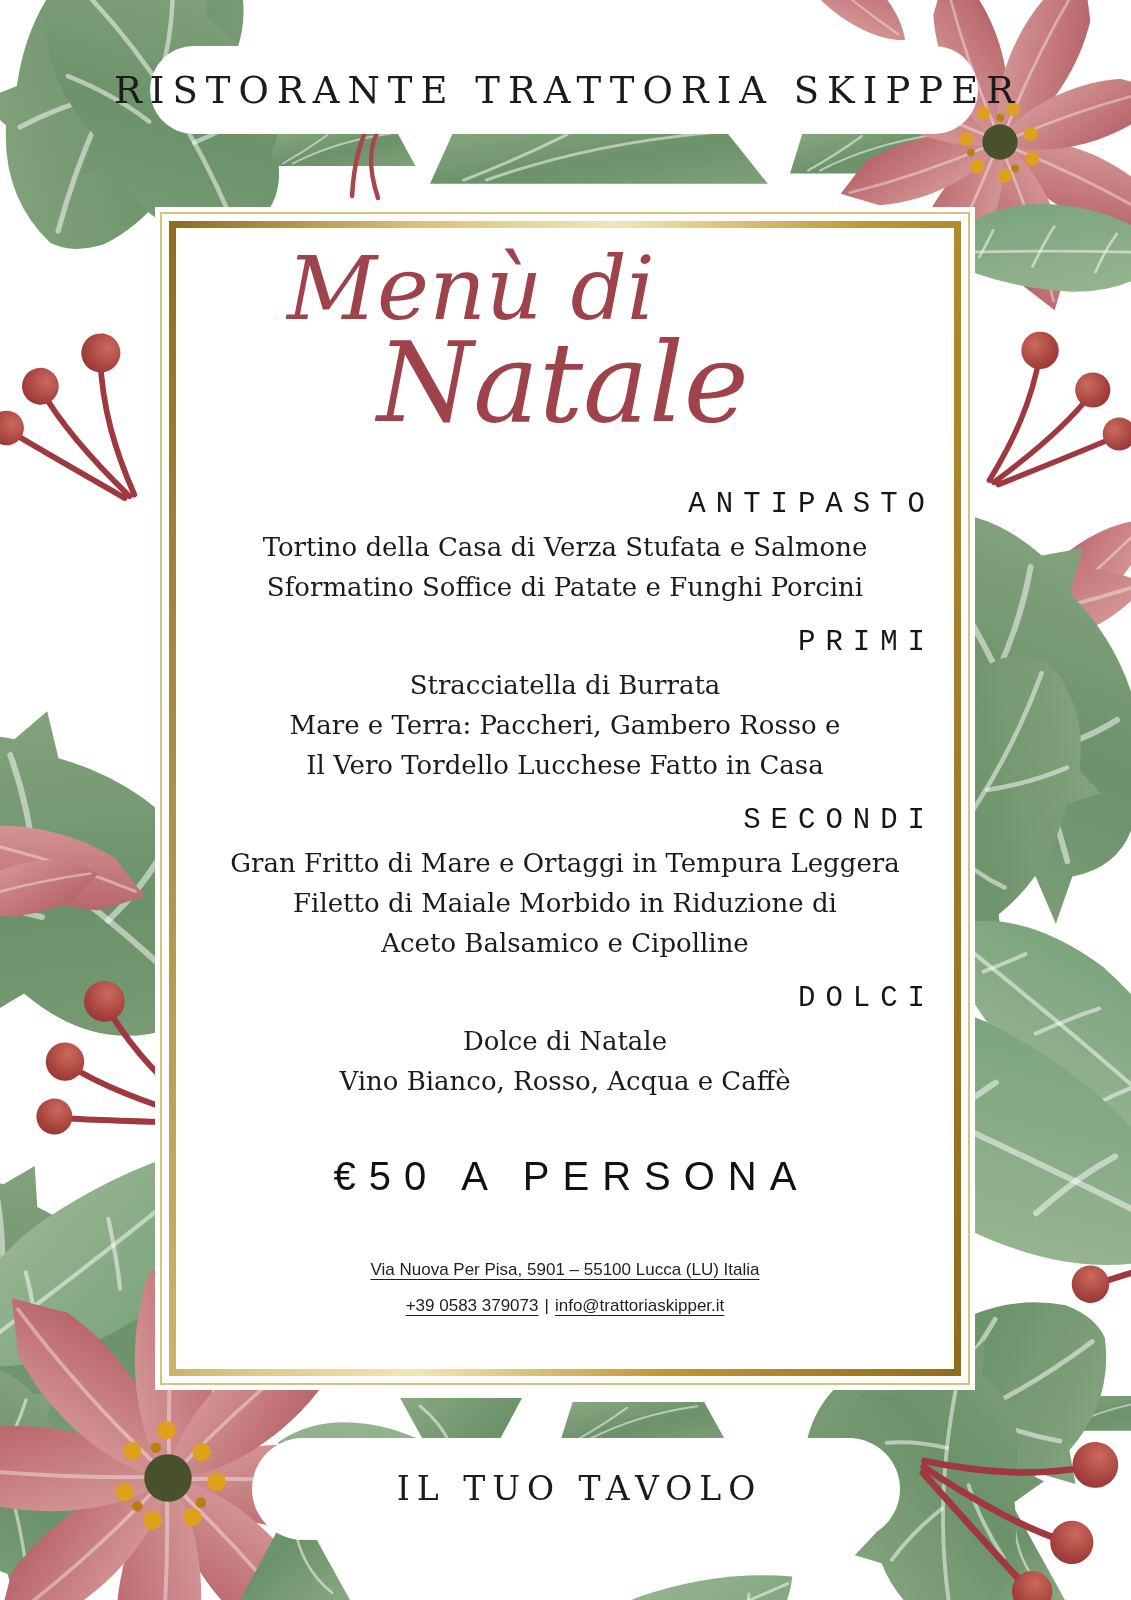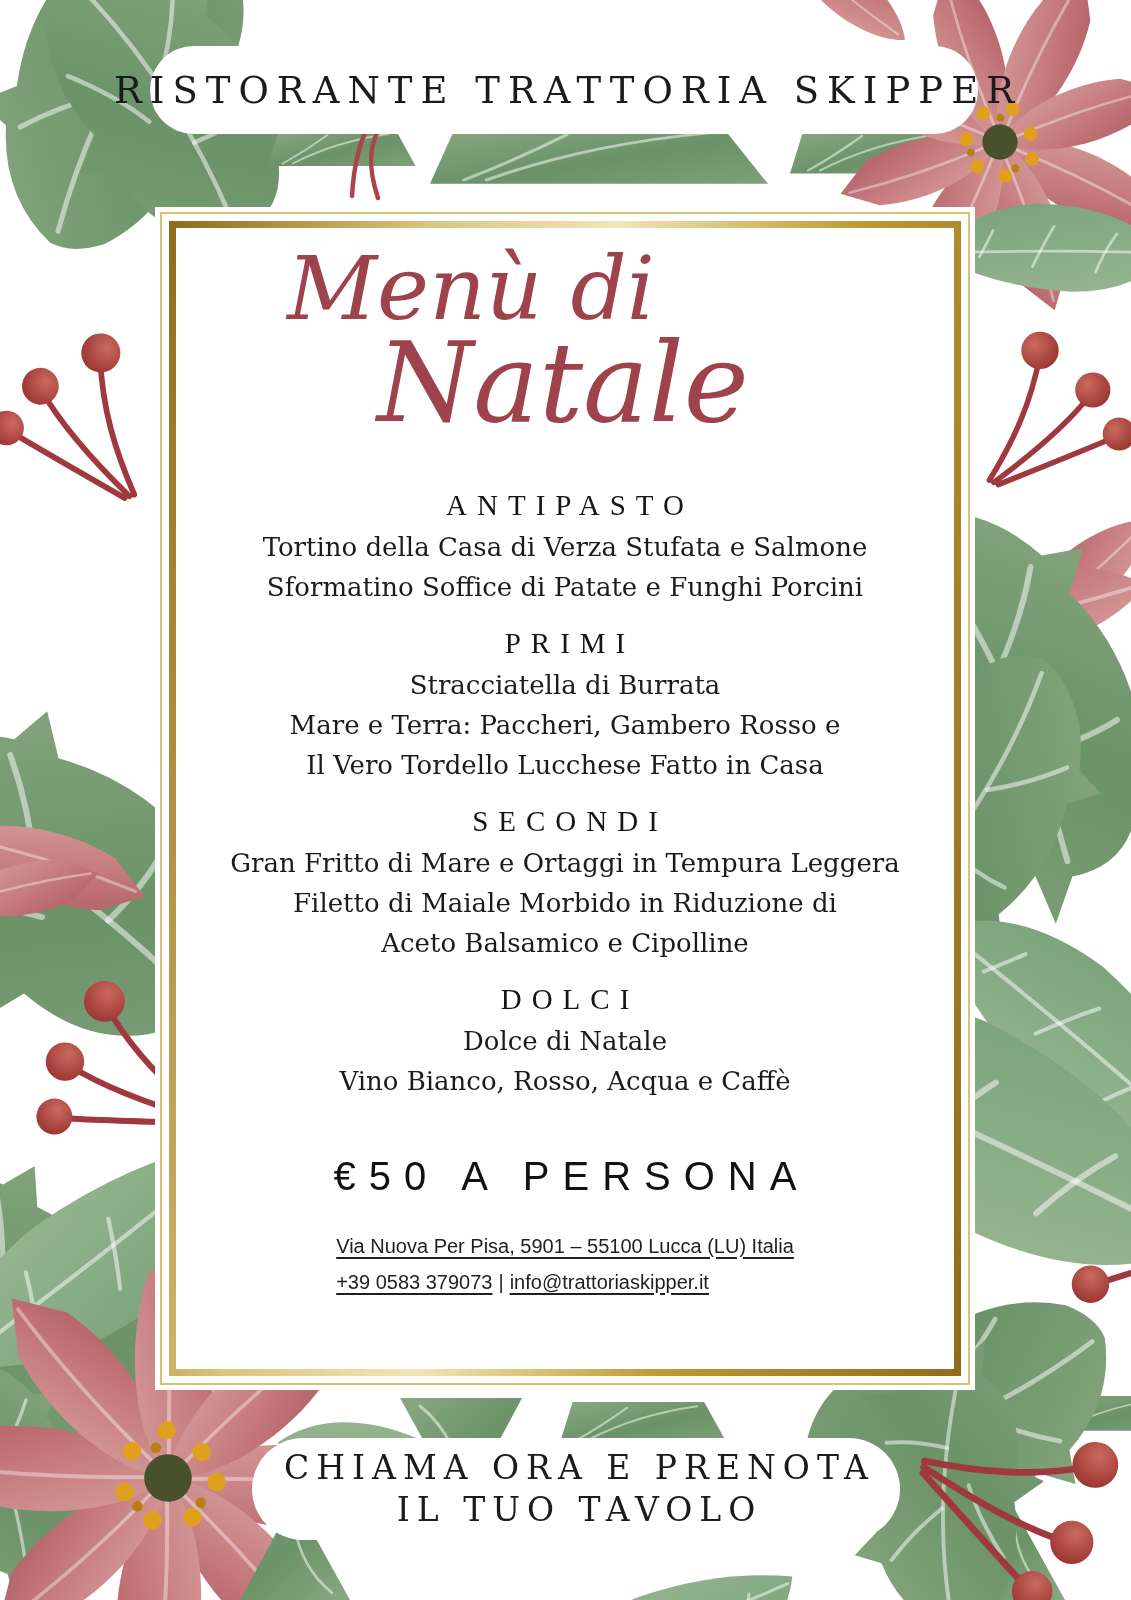--- a/index.html
+++ b/index.html
@@ -40,30 +40,30 @@
     position:absolute;inset:0;display:flex;flex-direction:column;align-items:center;
     padding:0 40px;box-sizing:border-box;
   }
   .script{font-family:"DejaVu Serif",serif;font-style:italic;color:#9e434b;}
   #script-line1{align-self:flex-start;margin:34px 0 16px 92px;font-size:88px;line-height:1.08;}
   #script-line2{align-self:center;margin:-26px 4px 0 0;font-size:110px;line-height:1.05;}
 
   #sections{margin-top:24px;width:100%;text-align:center;}
   .section-heading{
     margin:20px 0 0;font-weight:normal;font-size:29px;line-height:38px;
-    letter-spacing:10px;text-indent:10px;color:#161616;font-family:Liberation Serif, serif;
+    letter-spacing:10px;text-indent:10px;color:#161616;font-family:Liberation Mono, monospace;text-align:right;
   }
   .menu-line{
     font-family:"DejaVu Serif",serif;font-size:26px;line-height:34px;margin:6px 0;color:#1b1b1b;
   }
   #price{
     margin-top:44px;font-size:40px;line-height:56px;letter-spacing:13px;text-indent:13px;
     color:#111;white-space:nowrap;
   }
-  #contact{margin-top:24px;font-size:20px;line-height:36px;color:#1f1f1f;}
+  #contact{margin-top:48px;text-align:center;font-size:17px;line-height:36px;color:#1f1f1f;}
   #contact a{color:#1f1f1f;text-decoration:underline;text-underline-offset:4px;cursor:pointer;}
   .sep{padding:0 6px;}
 </style>
 </head>
 <body>
 
 <svg id="deco" viewBox="0 0 1131 1600" aria-hidden="true">
   <defs>
     <linearGradient id="gGreen" x1="0" y1="0" x2="1" y2="1">
       <stop offset="0" stop-color="#8aa883"></stop>
@@ -240,15 +240,14 @@
         <a>Via Nuova Per Pisa, 5901 – 55100 Lucca (LU) Italia</a>
       </div>
       <div>
         <a>+39 0583 379073</a><span class="sep">|</span><a>info@trattoriaskipper.it</a>
       </div>
     </div>
   </div>
 </div>
 
 <div id="pill-bottom" class="pill">
-  <div>CHIAMA ORA E PRENOTA</div>
   <div>IL TUO TAVOLO</div>
 </div>
 
 </body></html>

